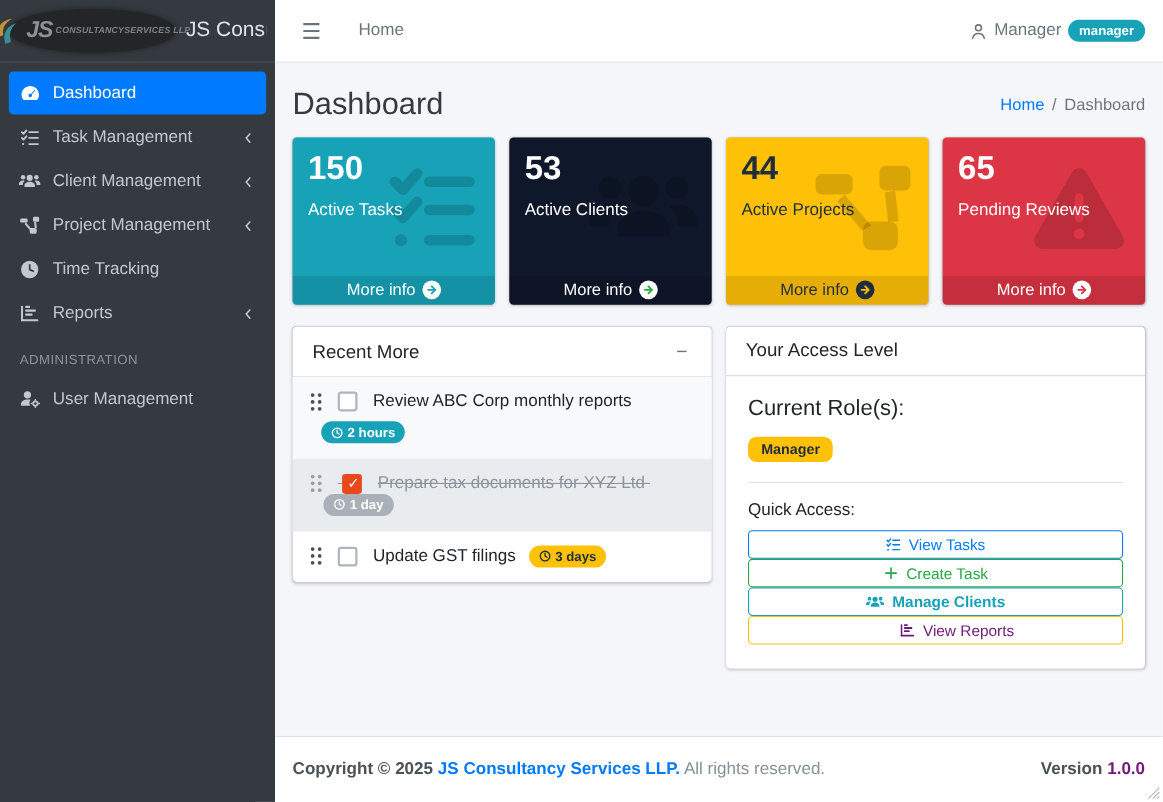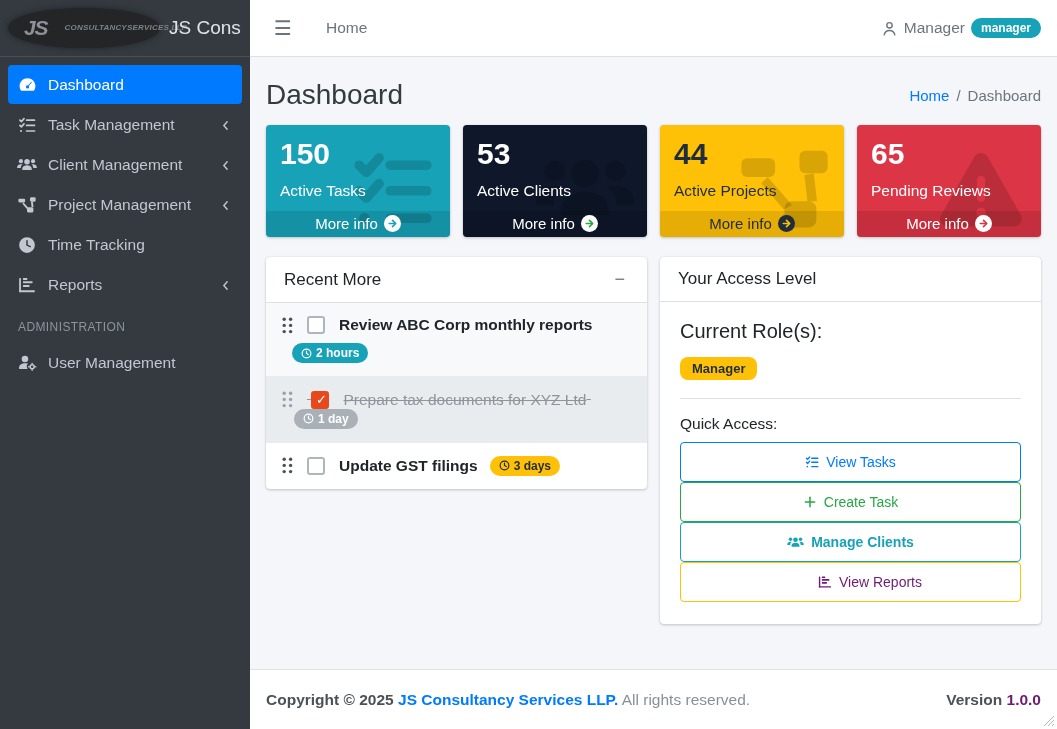--- a/index.html
+++ b/index.html
@@ -2,21 +2,21 @@
 <html><head>
 <meta charset="utf-8">
 <style>
   * { margin:0; padding:0; box-sizing:border-box; }
   html,body { width:1057px; height:729px; overflow:hidden; font-family:"Liberation Sans","DejaVu Sans",sans-serif; }
   .app { width:1057px; height:729px; display:flex; background:#f4f6f9; position:relative; }
 
   
   .sidebar { width:250px; min-width:250px; background:#343a40; display:flex; flex-direction:column; z-index:3; }
   .brand { height:57px; display:flex; align-items:center; padding:0 8px; border-bottom:1px solid rgba(255,255,255,.1); overflow:hidden; white-space:nowrap; }
-  .logo-oval { background:#232527; border-radius:50%/50%; width:152px; height:40px; min-width:152px; display:flex; align-items:center; justify-content:center; gap:17px; box-shadow:0 0 6px rgba(0,0,0,.4); }
+  .logo-oval { background:#232527; border-radius:50%/50%; width:152px; height:40px; min-width:152px; display:flex; align-items:center; justify-content:center; gap:3px; box-shadow:0 0 6px rgba(0,0,0,.4); }
   .swoosh { display:flex; align-items:center; }
   .logo-js { font-size:21px; font-weight:bold; font-style:italic; color:#8d9298; letter-spacing:-1px; }
   .logo-lines { display:flex; flex-direction:row; justify-content:center; line-height:8px; }
   .logo-lines span { font-size:8px; font-weight:bold; font-style:italic; color:#7d838a; letter-spacing:.2px; }
   .brand-title { color:#dfe3e7; font-size:19px; margin-left:9px; overflow:hidden; }
   .nav { padding:8px; display:flex; flex-direction:column; }
   .nav-item { display:flex; align-items:center; color:#c2c7d0; padding:10px 8px; border-radius:4px; margin-bottom:2px; cursor:pointer; font-size:15.5px; position:relative; }
   .nav-item.active { background:#007bff; color:#fff; }
   .nav-item .nico { width:22px; min-width:22px; margin-right:10px; display:inline-flex; justify-content:center; }
   .nav-item .chev { position:absolute; right:10px; display:inline-flex; }
@@ -32,21 +32,21 @@
   .badge-role { background:#17a2b8; color:#fff; font-size:12px; font-weight:bold; padding:3px 10px; border-radius:10px; }
 
   .content { flex:1; padding:14px 16px; overflow:hidden; }
   .content-header { display:flex; align-items:center; justify-content:space-between; padding:8px 0 14px 0; }
   .page-title { font-size:28px; font-weight:500; color:#343a40; }
   .breadcrumb { font-size:15px; color:#6c757d; display:flex; gap:7px; align-items:center; }
   .breadcrumb a { color:#007bff; text-decoration:none; cursor:pointer; }
 
   
   .boxes-row { display:flex; gap:13px; }
-  .small-box { flex:1; height:112px; border-radius:4px; position:relative; color:#fff; box-shadow:0 0 1px rgba(0,0,0,.125),0 1px 3px rgba(0,0,0,.2); overflow:hidden; }
+  .small-box { flex:1; height:152px; border-radius:4px; position:relative; color:#fff; box-shadow:0 0 1px rgba(0,0,0,.125),0 1px 3px rgba(0,0,0,.2); overflow:hidden; }
   .small-box .inner { padding:12px 14px; position:relative; z-index:1; }
   .sb-number { font-size:30px; font-weight:bold; line-height:1.1; }
   .sb-label { font-size:15.5px; margin-top:12px; }
   .sb-icon { position:absolute; right:12px; top:20px; z-index:0; color:rgba(0,0,0,.15); }
   .sb-footer { position:absolute; bottom:0; left:0; right:0; background:rgba(0,0,0,.1); text-align:center; padding:4px 0 5px 0; font-size:15px; cursor:pointer; display:flex; align-items:center; justify-content:center; gap:6px; z-index:2; }
   .arrow-circle { width:17px; height:17px; border-radius:50%; background:#fff; display:inline-flex; align-items:center; justify-content:center; }
   .box-teal { background:#17a2b8; } .box-green { background:#0f172a; }
   .box-yellow { background:#ffc107; color:#1f2d3d; } .box-red { background:#dc3545; }
   .box-yellow .arrow-circle { background:#1f2d3d; }
 
@@ -59,35 +59,35 @@
 
   .task-row { display:flex; align-items:center; padding:13px 16px; border-bottom:1px solid #e9ecef; flex-wrap:wrap; }
   .task-row.shaded { background:#f8f9fa; }
   .task-row.done { background:#e9ecef; }
   .task-row:last-child { border-bottom:none; }
   .grip { color:#495057; margin-right:14px; cursor:grab; display:inline-flex; }
   .task-row.done .grip { color:#98a0a8; }
   .cbx { width:18px; height:18px; border:2px solid #adb5bd; border-radius:3px; background:#fff; display:inline-block; vertical-align:middle; cursor:pointer; }
   .cbx.checked { background:#e8491c; border-color:#e8491c; position:relative; }
   .cbx.checked::after { content:"✓"; color:#fff; font-size:13px; font-weight:bold; position:absolute; left:2.5px; top:-0.5px; }
-  .task-title { font-size:15.5px; font-weight:bold; color:#212529; margin-left:14px; vertical-align:middle; }
+  .task-title { font-size:15.5px; font-weight:normal; color:#212529; margin-left:14px; vertical-align:middle; }
   .strike-wrap { text-decoration:line-through; text-decoration-color:#8d949c; color:#8d949c; }
   .strike-wrap .task-title { color:#8d949c; font-weight:normal; }
   .badge { display:inline-flex; align-items:center; gap:4px; font-size:12px; font-weight:bold; padding:3px 9px; border-radius:10px; color:#fff; }
   .badge-teal { background:#17a2b8; } .badge-gray { background:#a9b0b8; }
   .badge-yellow { background:#ffc107; color:#1f2d3d; }
   .badge-newline { width:100%; margin-top:9px; padding-left:10px; }
   .badge-inline { margin-left:12px; }
 
   .access-body { padding:18px 20px 22px 20px; }
   .roles-heading { font-size:20px; color:#212529; font-weight:400; }
   .role-badge { display:inline-block; background:#ffc107; color:#1f2d3d; font-weight:bold; font-size:13px; padding:4px 12px; border-radius:8px; margin-top:14px; }
   .access-divider { border:none; border-top:1px solid #dee2e6; margin:18px 0 16px 0; }
   .quick-label { font-size:15.5px; color:#212529; margin-bottom:9px; }
-  .qa-btn { width:100%; background:#fff; border:1px solid; border-radius:4px; padding:5px 0; font-size:14px; font-family:inherit; display:flex; align-items:center; justify-content:center; gap:7px; cursor:pointer; height:40px; }
+  .qa-btn { width:100%; background:#fff; border:1px solid; border-radius:4px; padding:5px 0; font-size:14px; font-family:inherit; display:flex; align-items:center; justify-content:center; gap:7px; cursor:pointer; height:26px; }
   .qa-blue { border-color:#007bff; color:#007bff; }
   .qa-green { border-color:#28a745; color:#28a745; }
   .qa-teal { border-color:#17a2b8; color:#17a2b8;font-weight:bold; }
   .qa-yellow { border-color:#ffc107; color:#701a75;padding-left:39px; }
 
   
   .footer { height:60px; background:#fff; border-top:1px solid #dee2e6; display:flex; align-items:center; justify-content:space-between; padding:0 16px; font-size:15.5px; color:#869099; position:relative; }
   .footer strong { color:#4b5157; }
   .footer a { color:#007bff; font-weight:bold; text-decoration:none; cursor:pointer; }
   .version span.num { font-weight:bold; color:#701a75; }

